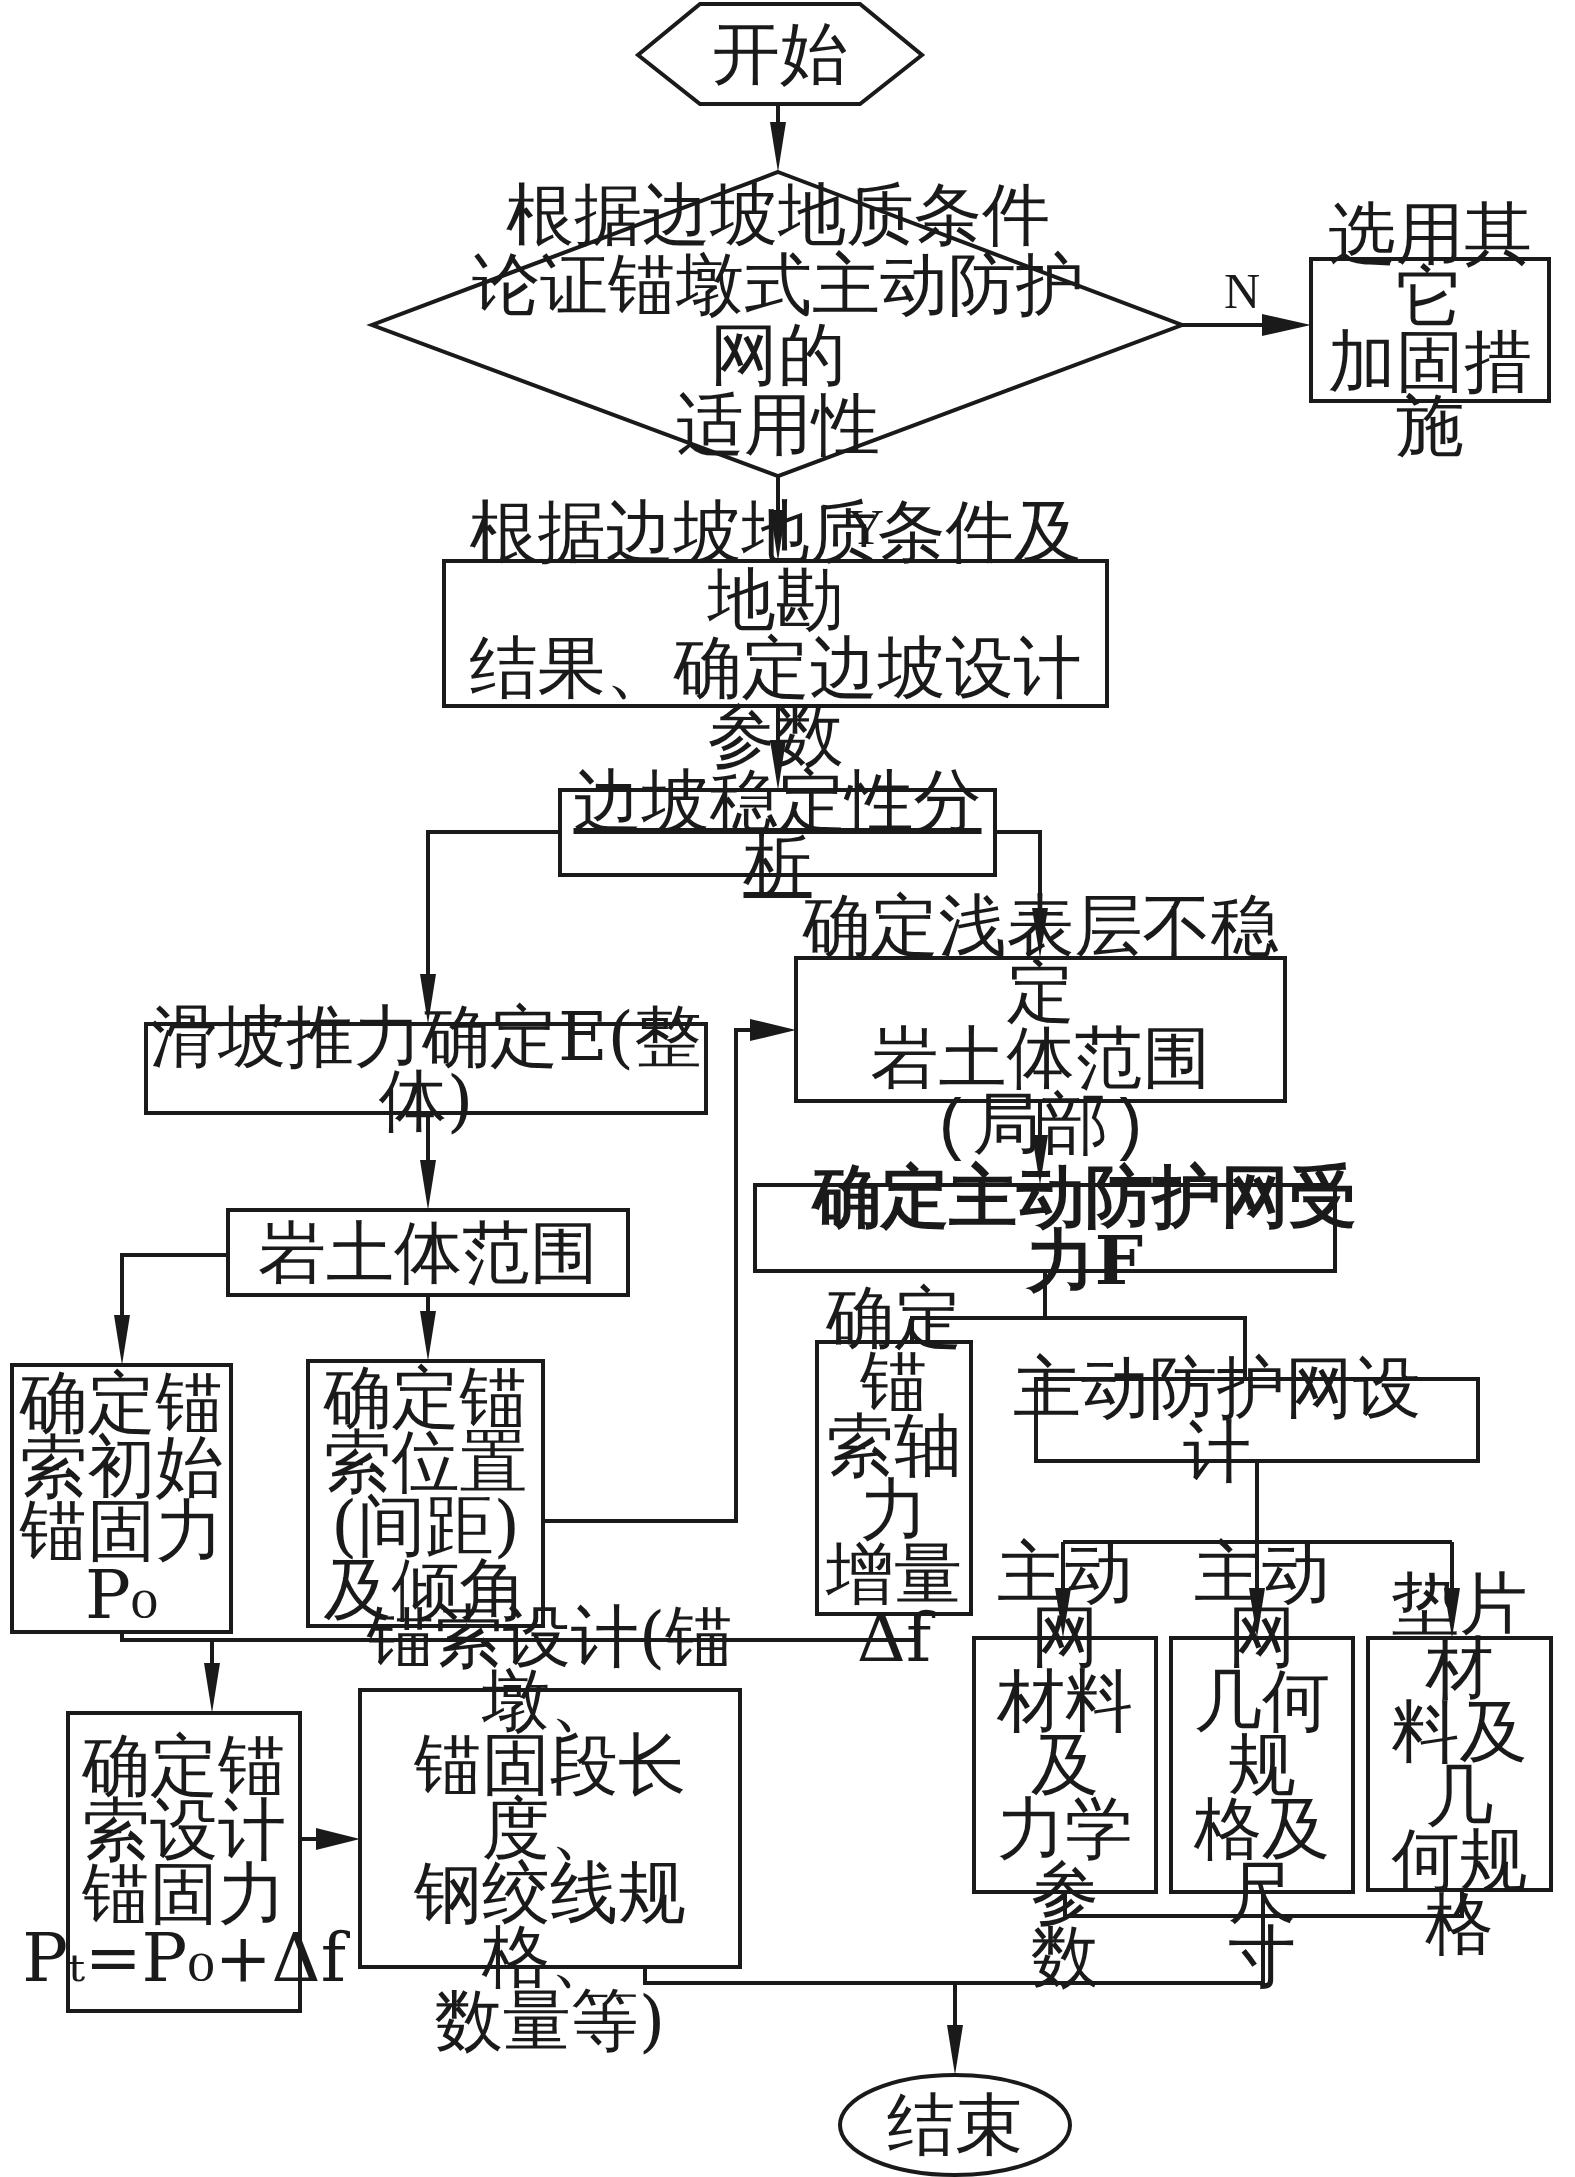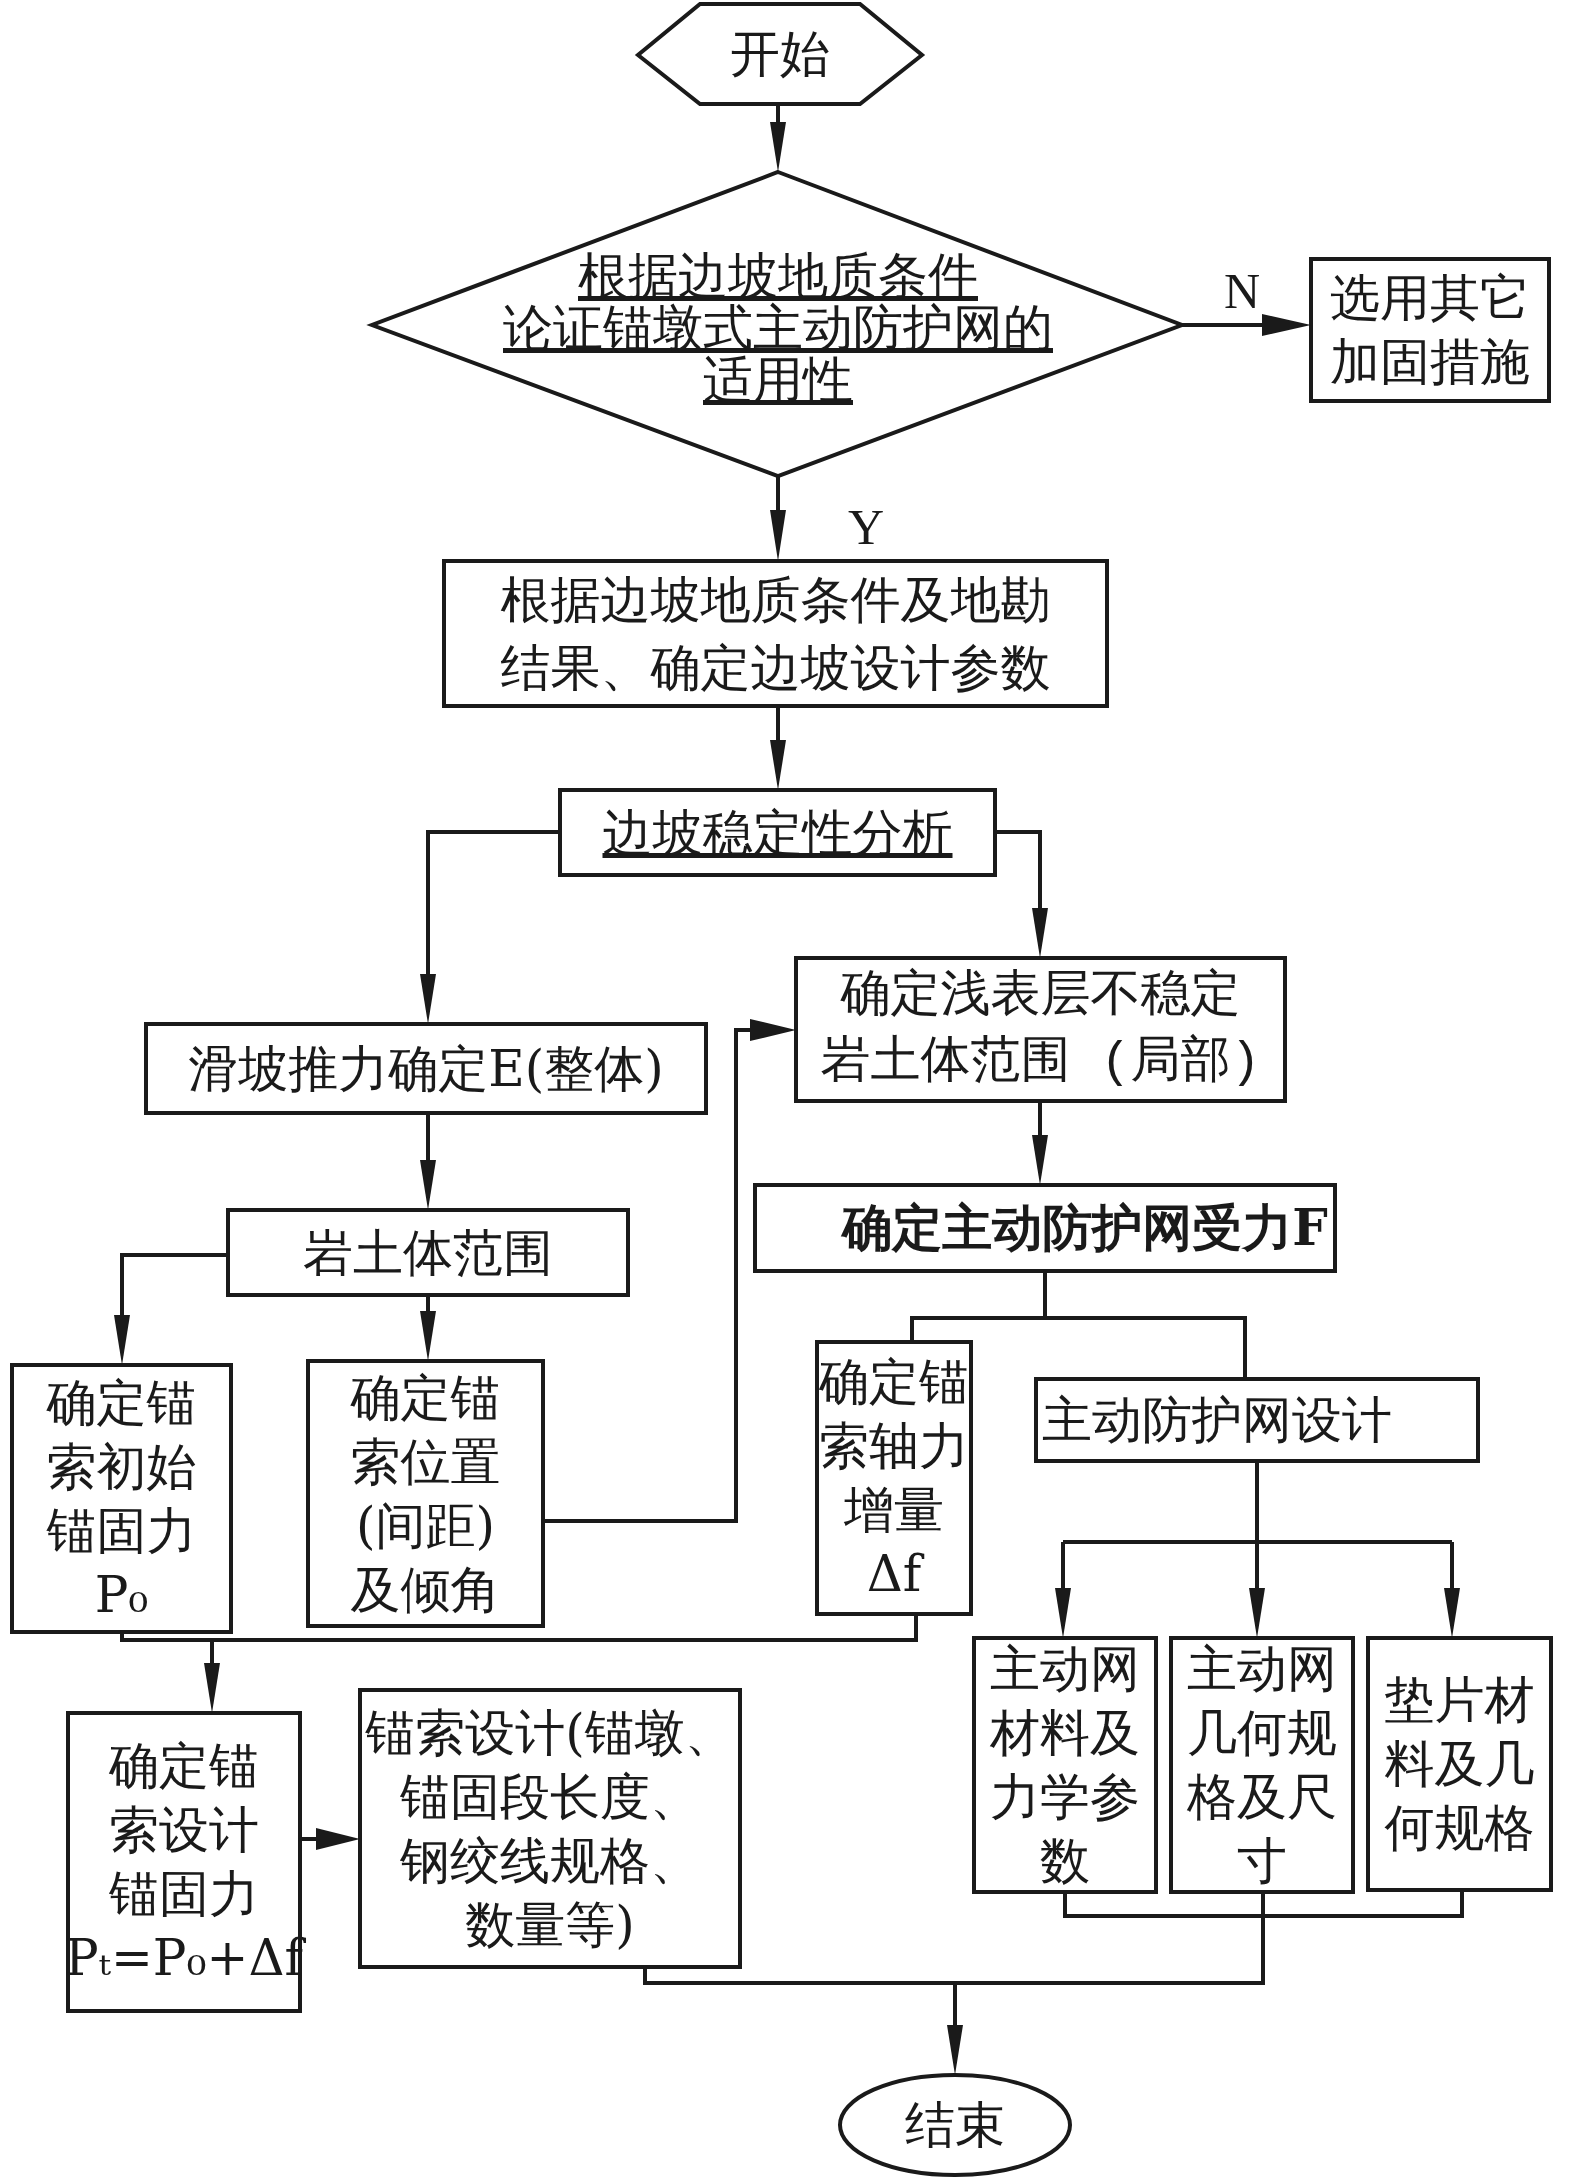--- a/index.html
+++ b/index.html
@@ -4,21 +4,21 @@
 <style>
   html, body { margin:0; padding:0; background:#ffffff; }
   body { width:1575px; height:2177px; position:relative; overflow:hidden; }
   svg { position:absolute; left:0; top:0; }
   .shape { fill:#ffffff; stroke:#1a1a1a; stroke-width:4; }
   .line { fill:none; stroke:#1a1a1a; stroke-width:4; }
   .arrow { fill:#1a1a1a; }
   .lbl {
     position:absolute; display:flex; align-items:center; justify-content:center;
     text-align:center; font-family:"DejaVu Serif","Liberation Serif",serif;
-    color:#1a1a1a; font-size:50px; line-height:64px; white-space:pre-line;
+    color:#1a1a1a; font-size:68px; line-height:64px; white-space:pre-line;
   }
   .yn { position:absolute; font-family:"Liberation Serif",serif; font-size:50px; color:#1a1a1a; }
 </style>
 </head>
 <body>
 
 <svg width="1575" height="2177" viewBox="0 0 1575 2177">
 
   <polygon class="shape" points="700,4 860,4 922,55 860,104 700,104 638,55"></polygon>
   <polygon class="shape" points="778,172 1182,325 778,476 372,325"></polygon>
@@ -76,21 +76,21 @@
     <polygon class="arrow" points="1055,1588 1071,1588 1063,1638"></polygon>
     <polygon class="arrow" points="1249,1588 1265,1588 1257,1638"></polygon>
     <polygon class="arrow" points="1444,1588 1460,1588 1452,1638"></polygon>
     <polygon class="arrow" points="204,1663 220,1663 212,1713"></polygon>
     <polygon class="arrow" points="316,1828 316,1850 360,1839"></polygon>
     <polygon class="arrow" points="947,2025 963,2025 955,2075"></polygon>
   </g>
 </svg>
 
 <div class="lbl" style="left:638px;top:4px;width:284px;height:100px;">开始</div>
-<div class="lbl" style="left:440px;top:228px;width:676px;height:200px;line-height:52px;text-decoration:underline;">根据边坡地质条件
+<div class="lbl" style="left:440px;top:220px;width:676px;height:200px;line-height:70px;">根据边坡地质条件
 论证锚墩式主动防护网的
 适用性</div>
 <div class="yn" style="left:1224px;top:262px;">N</div>
 <div class="yn" style="left:848px;top:498px;">Y</div>
 <div class="lbl" style="left:1311px;top:259px;width:238px;height:142px;">选用其它
 加固措施</div>
 <div class="lbl" style="left:444px;top:561px;width:663px;height:145px;line-height:68px;">根据边坡地质条件及地勘
 结果、确定边坡设计参数</div>
 <div class="lbl" style="left:560px;top:790px;width:435px;height:85px;text-decoration:underline;">边坡稳定性分析</div>
 <div class="lbl" style="left:796px;top:958px;width:489px;height:143px;line-height:66px;font-family:Liberation Mono, monospace;">确定浅表层不稳定

